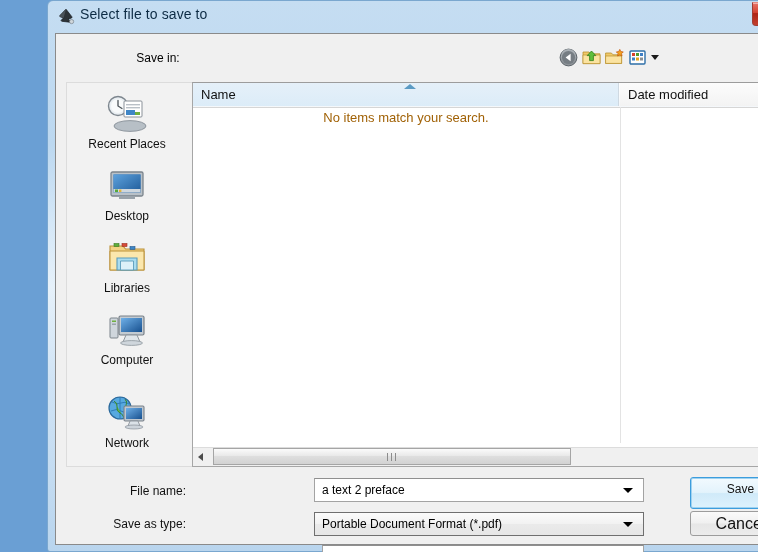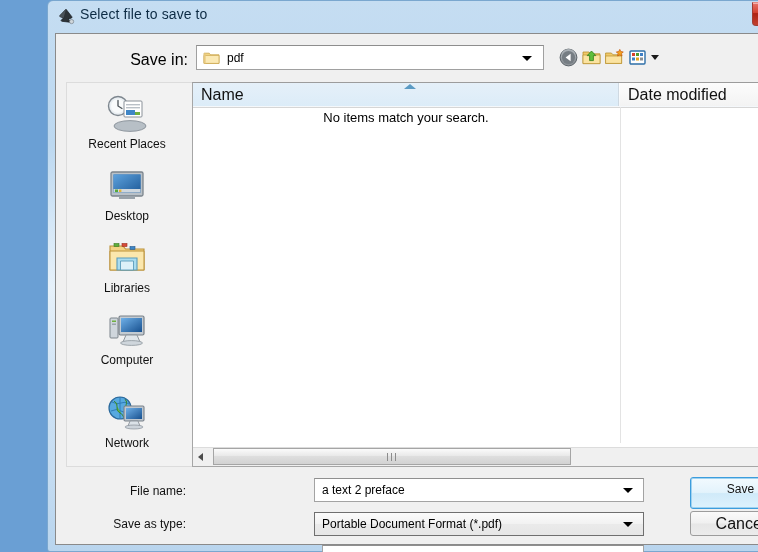--- a/index.html
+++ b/index.html
@@ -91,22 +91,22 @@
   
   #saveinrow {
     position: absolute;
     left: 0; top: 11px;
     width: 742px; height: 30px;
   }
   #savein-label {
     position: absolute;
     left: 72px; top: 6px;
     width: 60px;
-    text-align: right;
-    font-size: 16px;
+    text-align: center;
+    font-size: 12px;
   }
   #savein-combo {
     position: absolute;
     left: 140px; top: 0px;
     width: 348px; height: 25px;
     box-sizing: border-box;
     background: #fff;
     border: 1px solid #a0a0a0;
     border-top-color: #8d8d8d;
   }
@@ -193,21 +193,21 @@
     left: 0; top: 0;
     width: 596px; height: 24px;
     background: linear-gradient(180deg,#fefefe 0%,#f4f7fa 100%);
     border-bottom: 1px solid #d6d6d6;
   }
   .col-head {
     position: absolute;
     top: 0;
     height: 23px;
     line-height: 23px;
-    font-size: 16px;
+    font-size: 13px;
     color: #111;
     box-sizing: border-box;
     cursor: default;
   }
   #col-name {
     left: 0;
     width: 426px;
     padding-left: 8px;
     background: linear-gradient(180deg,#e5f0f9 0%,#dcecf8 100%);
     border-right: 1px solid #cfd9e2;
@@ -231,21 +231,21 @@
     left: 427px; top: 24px;
     width: 1px; height: 336px;
     background: #e3e3e3;
   }
   #empty-message {
     position: absolute;
     left: 0; top: 27px;
     width: 426px;
     text-align: center;
     font-size: 13px;
-    color: #000000;
+    color: #a16207;
   }
 
   
   #hscroll {
     position: absolute;
     left: 0; bottom: 0;
     width: 596px; height: 18px;
     background: #f0f0f0;
     border-top: 1px solid #dcdcdc;
   }
@@ -401,31 +401,20 @@
     <div id="close-button">
       <span class="x">x</span>
     </div>
   </div>
 
   <div id="client">
 
     <div id="saveinrow">
       <div id="savein-label">Save in:</div>
 
-      <div id="savein-combo">
-        <span id="savein-folder-icon">
-          <svg width="17" height="15" viewBox="0 0 17 15">
-            <path d="M1 3.2 H6.2 L7.6 4.8 H16 V13.4 H1 Z" fill="#f5d98a" stroke="#c9a34a" stroke-width="0.8"></path>
-            <path d="M1 5.4 H16 V13.4 H1 Z" fill="#fbe9b4" stroke="#c9a34a" stroke-width="0.7"></path>
-            <path d="M1 13.4 V3.2 H2.6 V13.4 Z" fill="#e7c87c"></path>
-          </svg>
-        </span>
-        <span id="savein-value">pdf</span>
-        <span id="savein-arrow" class="combo-arrow"></span>
-      </div>
 
       <div id="nav-back" class="tbicon">
         <svg width="21" height="21" viewBox="0 0 21 21">
           <circle cx="10.5" cy="10.5" r="8.4" fill="#8e9499" stroke="#5e656b" stroke-width="1"></circle>
           <circle cx="10.5" cy="9.3" r="7.4" fill="#a9afb4"></circle>
           <circle cx="10.5" cy="10.5" r="6.6" fill="#767d83"></circle>
           <path d="M12.6 6.8 L7.6 10.5 L12.6 14.2 Z" fill="#ffffff"></path>
         </svg>
       </div>
 

